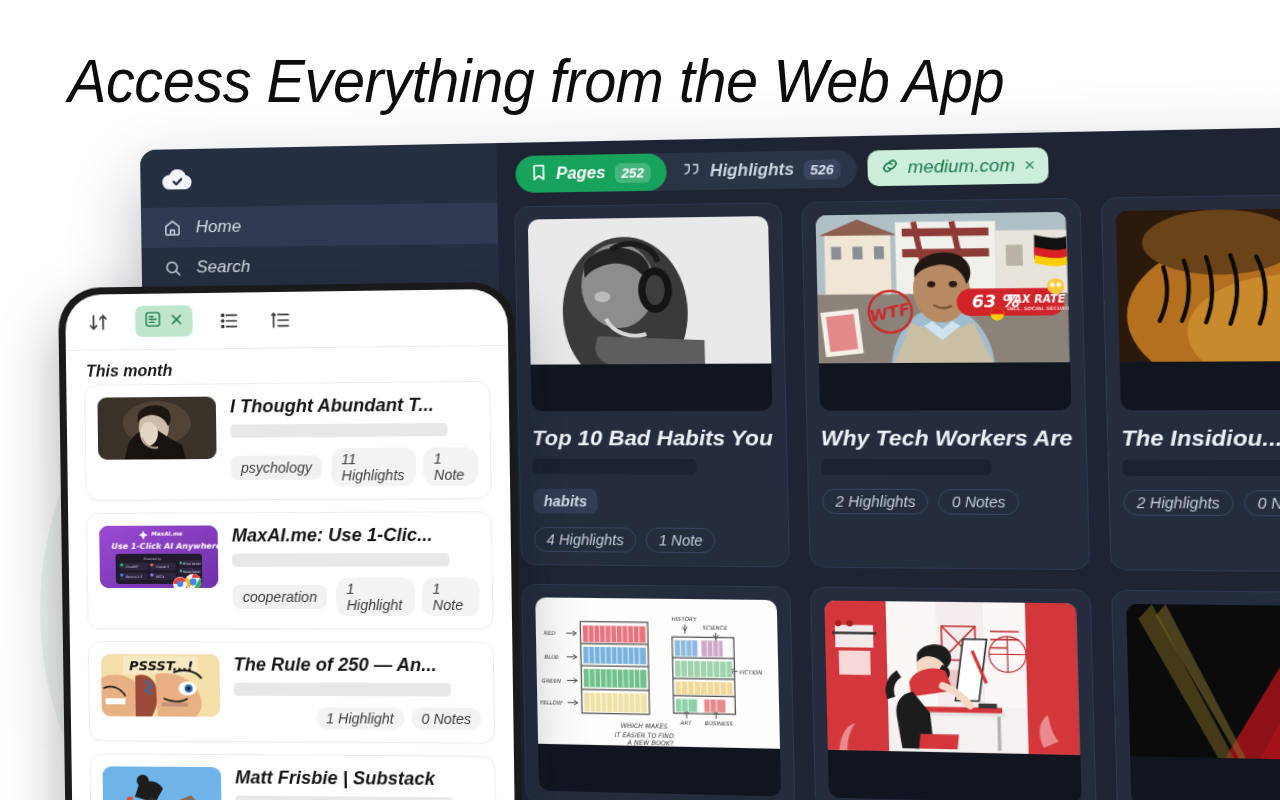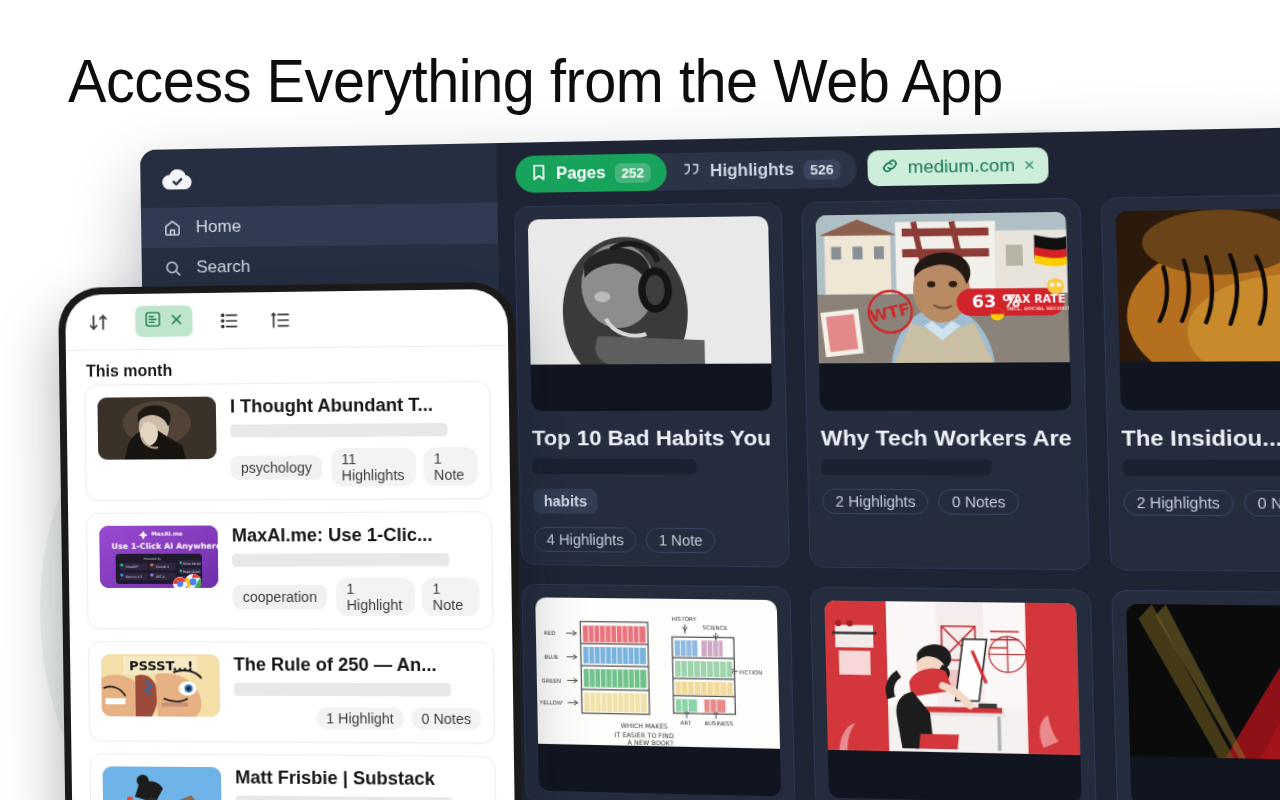--- a/index.html
+++ b/index.html
@@ -2,21 +2,21 @@
 <html><head>
 <meta charset="utf-8">
 <style>
   * { box-sizing: border-box; margin: 0; padding: 0; }
   html, body {
     width: 1280px; height: 800px;
     overflow: hidden;
     background: #ffffff;
     font-family: "Liberation Sans", sans-serif;
   }
-  #stage { position: relative; width: 1280px; height: 800px; overflow: hidden; background:#fff; }
+  #stage { position: relative; width: 1280px; height: 800px; overflow: hidden; background:#fff;font-style:italic; }
 
   
   .blob { position: absolute; border-radius: 50%; background: #f0f5f1; }
   .blob-a { width: 700px; height: 700px; left: 40px;  top: 260px; }
   .blob-b { width: 760px; height: 760px; left: 660px; top: 130px; }
   .blob-c { width: 420px; height: 420px; left: 560px; top: 430px; background:#eef4f0; }
 
   
   .headline {
     position: absolute; left: 68px; top: 44px;

